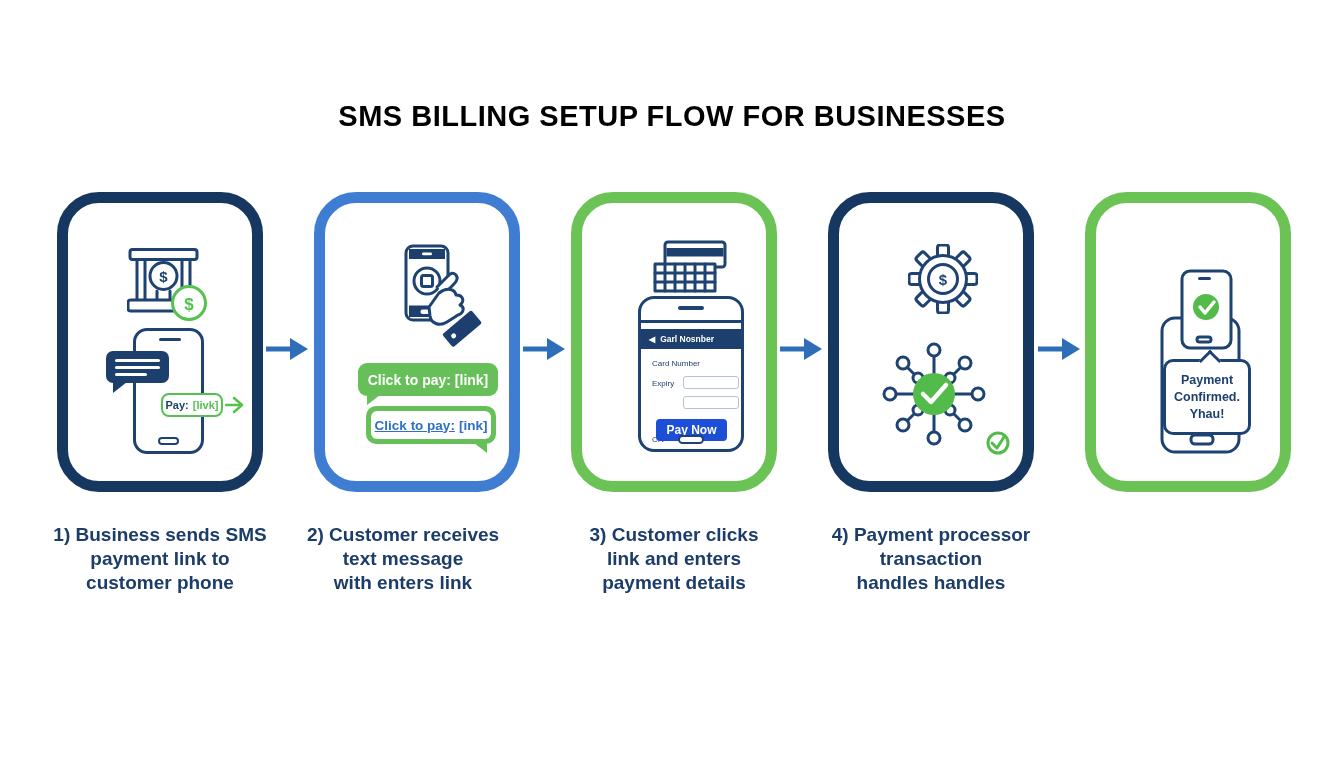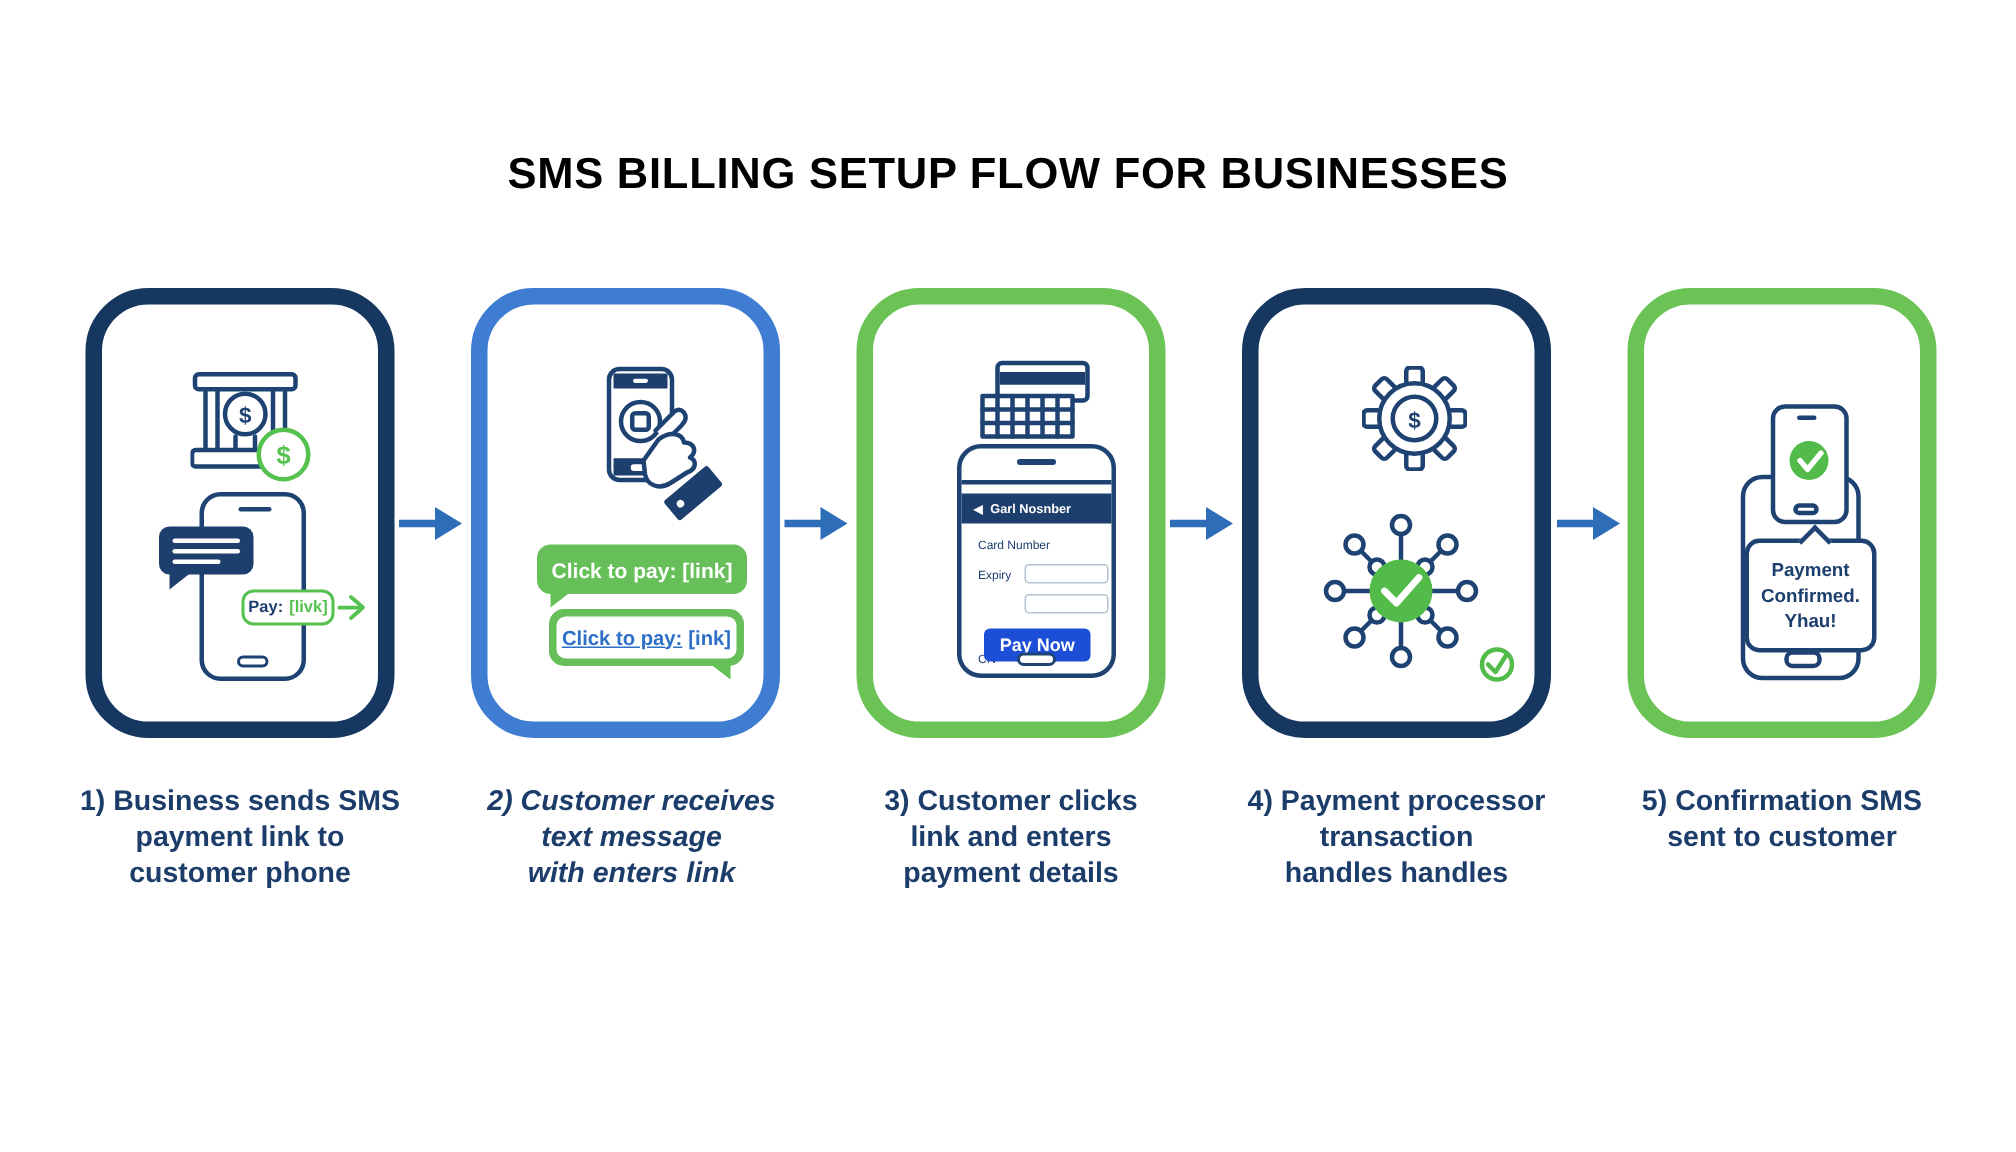--- a/index.html
+++ b/index.html
@@ -239,33 +239,29 @@
   <svg class="abs flow-arrow" style="left:1036px;" viewBox="0 0 46 30">
     <path d="M2,15 H30" stroke="#2e6db8" stroke-width="5" fill="none"></path>
     <polygon points="26,4 44,15 26,26" fill="#2e6db8"></polygon>
   </svg>
 
   <div class="abs caption" style="left:30px;">
     <div>1) Business sends SMS</div>
     <div>payment link to</div>
     <div>customer phone</div>
   </div>
-  <div class="abs caption" style="left:291px;font-style:italic;">
+  <div class="abs caption" style="left:273px;">
     <div>2) Customer receives</div>
     <div>text message</div>
     <div>with enters link</div>
   </div>
   <div class="abs caption" style="left:544px;">
     <div>3) Customer clicks</div>
     <div>link and enters</div>
     <div>payment details</div>
   </div>
   <div class="abs caption" style="left:801px;">
     <div>4) Payment processor</div>
     <div>transaction</div>
     <div>handles handles</div>
   </div>
-  <div class="abs caption" style="left:1058px;">
-    <div>5) Confirmation SMS</div>
-    <div>sent to customer</div>
-  </div>
 
 </div>
 
 </body></html>

